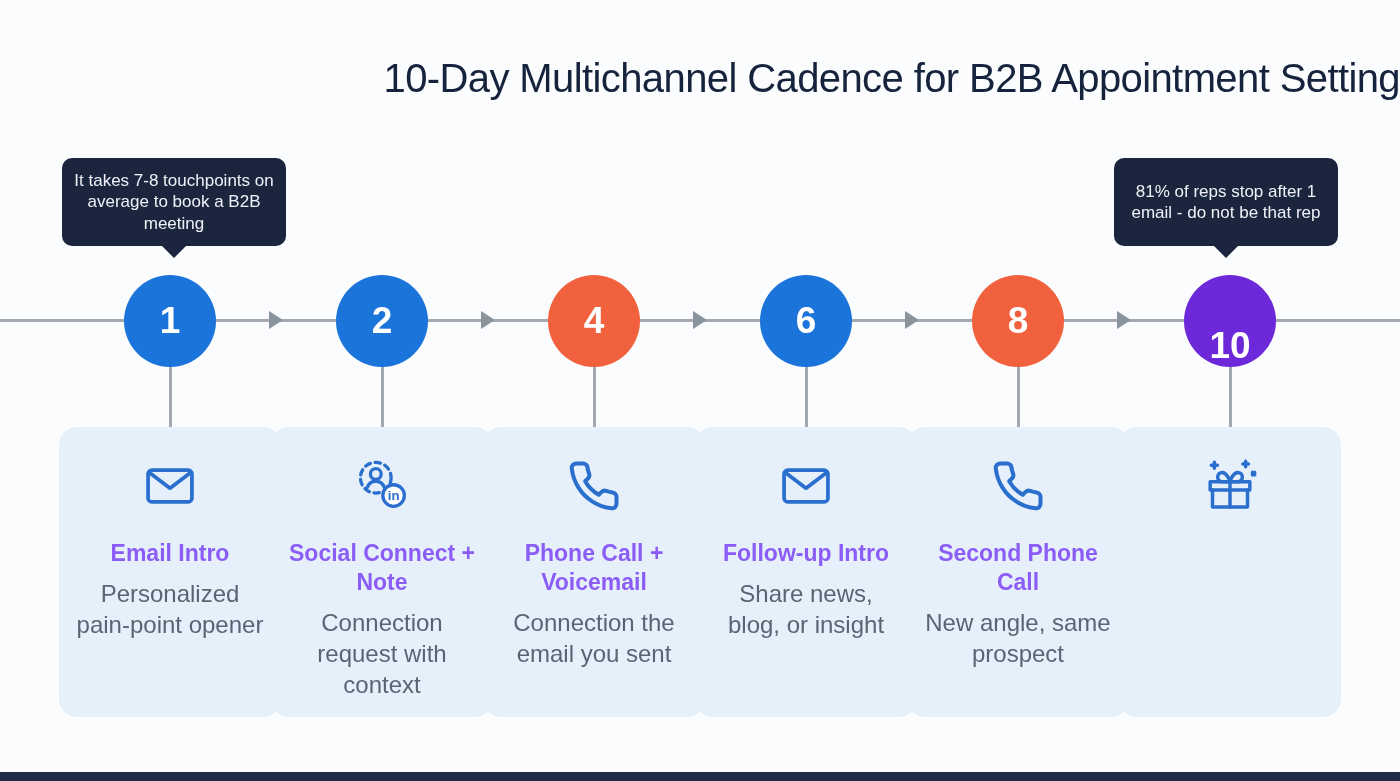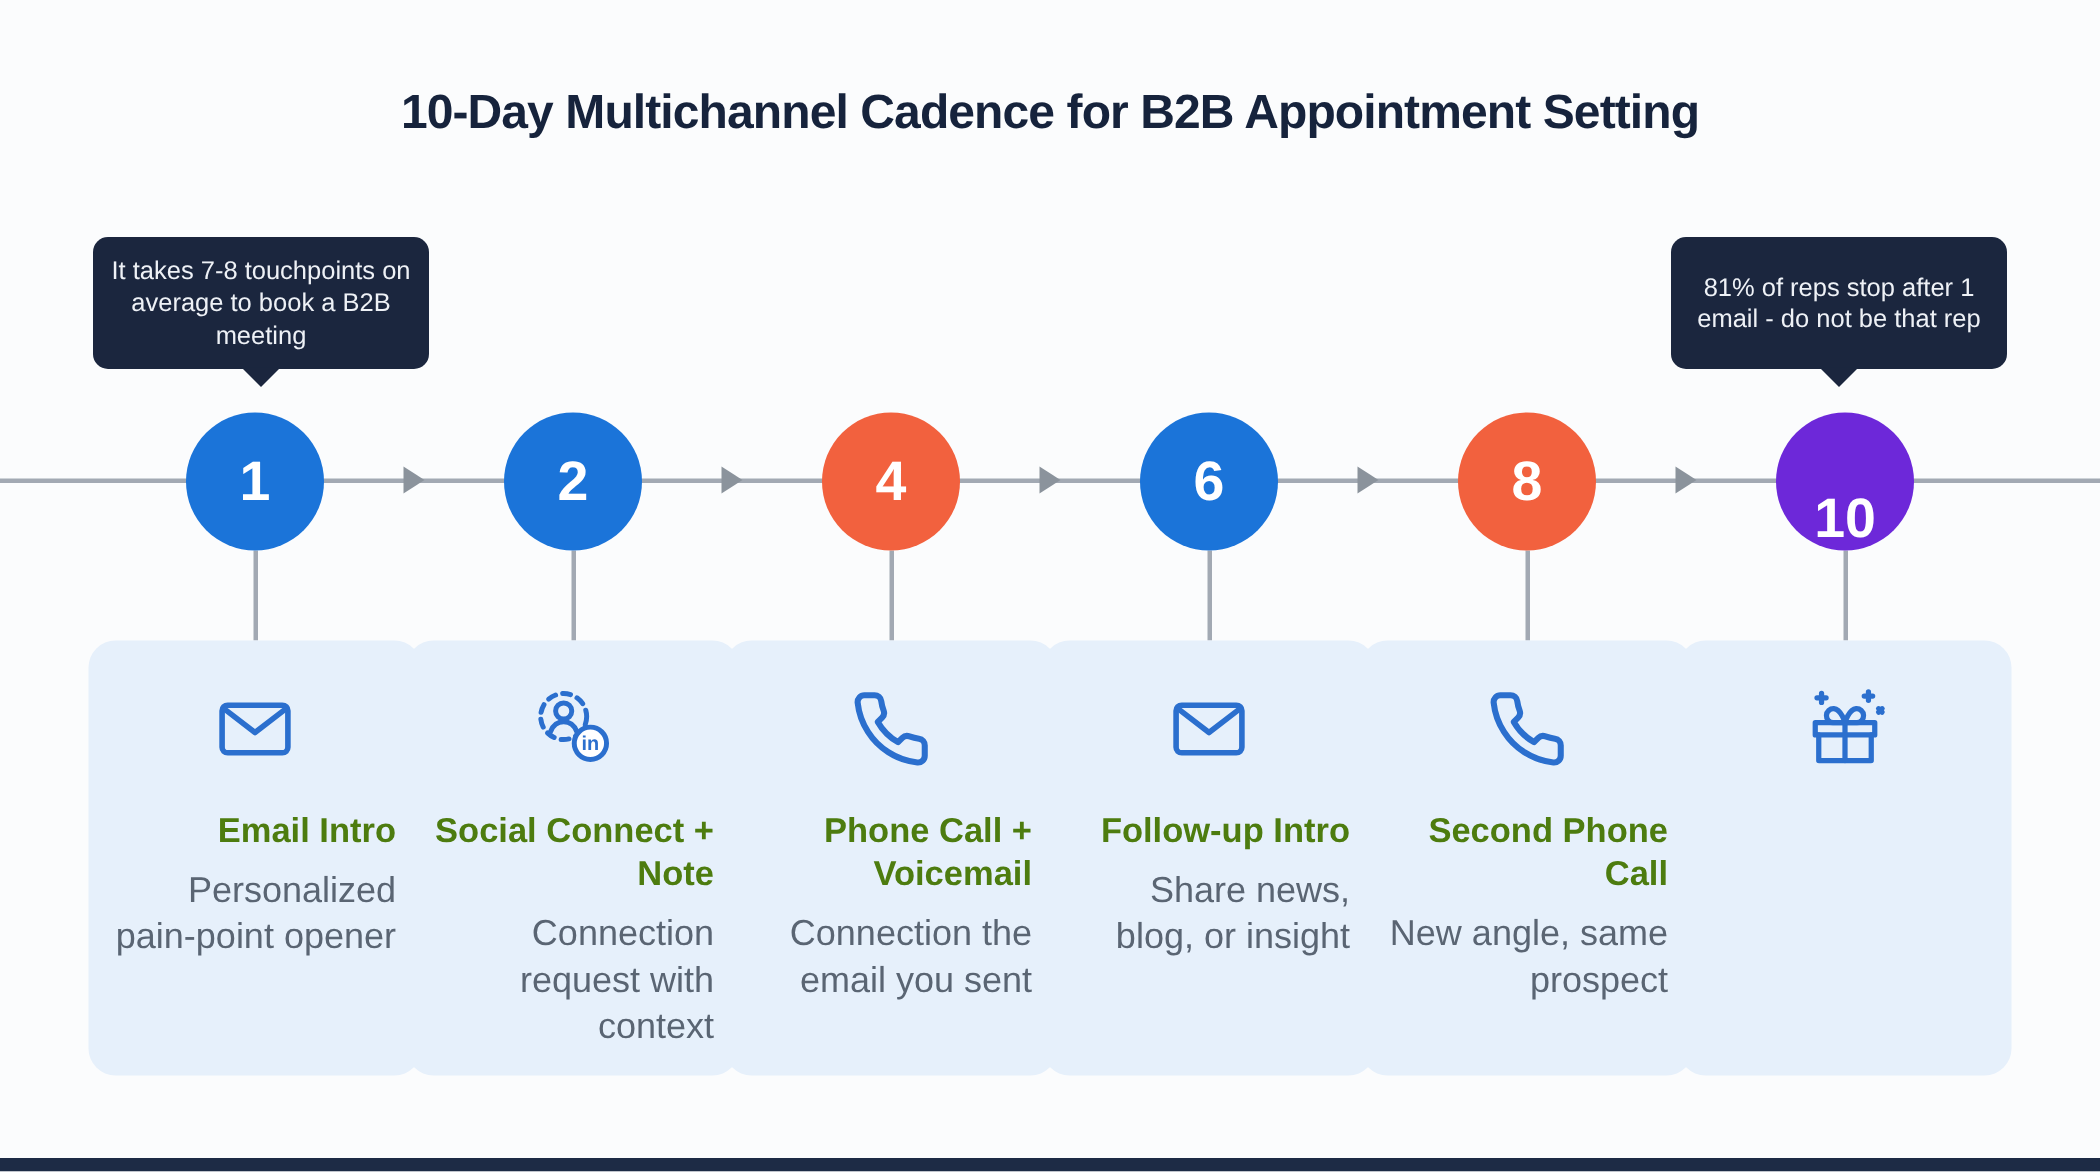--- a/index.html
+++ b/index.html
@@ -7,21 +7,21 @@
   body {
     font-family:"Liberation Sans","DejaVu Sans",sans-serif;
     background:#eceef0;
   }
   .canvas {
     position:relative; width:1400px; height:781px;
     background:#fbfcfd; overflow:hidden;
   }
   h1.title {
     position:absolute; top:56px; left:0; width:100%;
-    text-align:center; font-size:32px; font-weight:700;
+    text-align:right; font-size:40px; font-weight:400;
     color:var(--title-navy,#16233c); letter-spacing:-0.6px;
   }
   .callout {
     position:absolute; top:158px; width:224px; min-height:88px;
     background:var(--tooltip-bg,#1b263e); color:#eef1f6;
     border-radius:10px; padding:12px 12px; text-align:center;
     font-size:17px; line-height:1.24;
     display:flex; align-items:center; justify-content:center;
   }
   .callout::after {
@@ -47,29 +47,29 @@
   .circle {
     width:92px; height:92px; border-radius:50%;
     display:flex; align-items:center; justify-content:center;
     position:relative; z-index:2;
   }
   .day { color:#ffffff; font-size:37px; font-weight:700; }
   .connector { width:3px; height:60px; background:var(--timeline-gray,#a2a9b3); }
   .card {
     width:222px; height:290px;
     background:var(--card-bg,#e6f0fb); border-radius:18px;
-    padding:28px 17px 0; text-align:right;
+    padding:28px 17px 0; text-align:center;
   }
   .icon {
     color:var(--icon-blue,#2b6fce); height:62px;
     display:flex; align-items:center; justify-content:center;
   }
   .card-title {
     margin-top:22px; font-size:23px; font-weight:700;
-    color:#4d7c0f; line-height:1.25;
+    color:#8b5cf6; line-height:1.25;
   }
   .card-desc {
     margin-top:10px; font-size:24px; color:#5a6573; line-height:1.3;
   }
   .arrow {
     position:absolute; top:36px; right:-7px; width:0; height:0;
     border-top:9px solid transparent; border-bottom:9px solid transparent;
     border-left:14px solid #8b939c; z-index:1;
   }
   .footer-bar {

